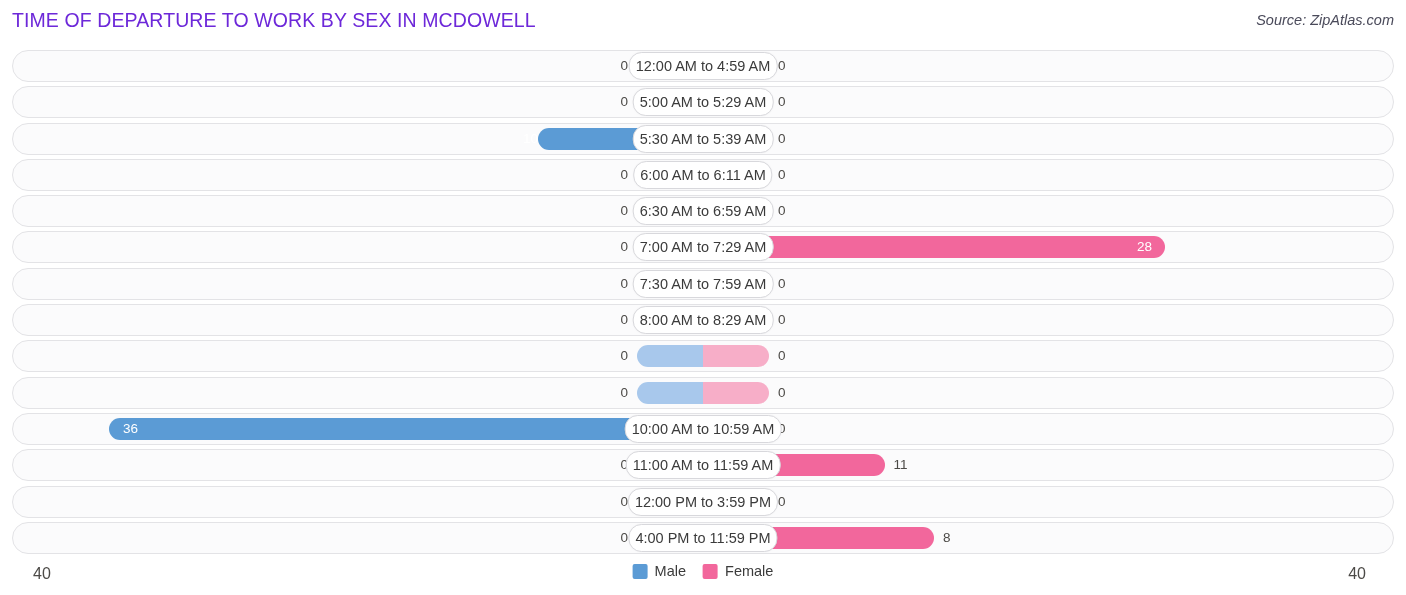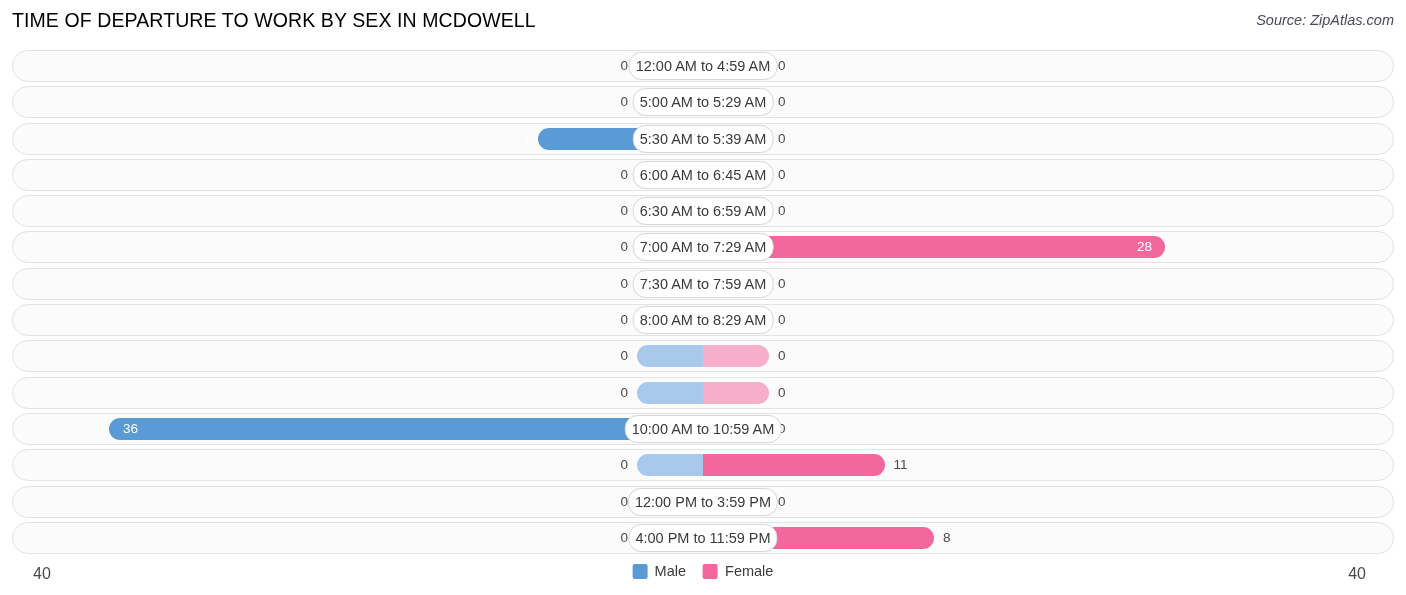--- a/index.html
+++ b/index.html
@@ -24,21 +24,21 @@
   
   .header {
     position: relative;
     height: 42px;
   }
   .chart-title {
     position: absolute;
     left: 12px;
     top: 9px;
     font-size: 19.5px;
-    color: #000000;
+    color: #6d28d9;
     letter-spacing: 0.1px;
     white-space: nowrap;
   }
   .source-note {
     position: absolute;
     right: 12px;
     top: 12px;
     font-size: 14.5px;
     font-style: italic;
     color: #4a4a5a;
@@ -227,21 +227,21 @@
       <div class="row">
         <div class="bar-area">
           <div class="half half-left" style="width: 660px;">
             <div class="bar bar-left" style="width: 66px; background: rgb(168, 200, 236);"></div>
             <div class="val val-outside" style="right: 75px;">0</div>
           </div>
           <div class="half half-right" style="width: 660px;">
             <div class="bar bar-right" style="width: 66px; background: rgb(247, 174, 200);"></div>
             <div class="val val-outside" style="left: 75px;">0</div>
           </div>
-          <div class="center-pill">6:00 AM to 6:45 AM</div>
+          <div class="center-pill">6:00 AM to 6:11 AM</div>
         </div>
       </div>
       <div class="row">
         <div class="bar-area">
           <div class="half half-left" style="width: 660px;">
             <div class="bar bar-left" style="width: 66px; background: rgb(168, 200, 236);"></div>
             <div class="val val-outside" style="right: 75px;">0</div>
           </div>
           <div class="half half-right" style="width: 660px;">
             <div class="bar bar-right" style="width: 66px; background: rgb(247, 174, 200);"></div>
@@ -329,20 +329,21 @@
       <div class="row">
         <div class="bar-area">
           <div class="half half-left" style="width: 660px;">
             <div class="bar bar-left" style="width: 66px; background: rgb(168, 200, 236);"></div>
             <div class="val val-outside" style="right: 75px;">0</div>
           </div>
           <div class="half half-right" style="width: 660px;">
             <div class="bar bar-right" style="width: 181.5px; background: rgb(242, 103, 156);"></div>
             <div class="val val-outside" style="left: 190.5px;">11</div>
           </div>
+          <div class="center-pill">11:00 AM to 11:59 AM</div>
         </div>
       </div>
       <div class="row">
         <div class="bar-area">
           <div class="half half-left" style="width: 660px;">
             <div class="bar bar-left" style="width: 66px; background: rgb(168, 200, 236);"></div>
             <div class="val val-outside" style="right: 75px;">0</div>
           </div>
           <div class="half half-right" style="width: 660px;">
             <div class="bar bar-right" style="width: 66px; background: rgb(247, 174, 200);"></div>

